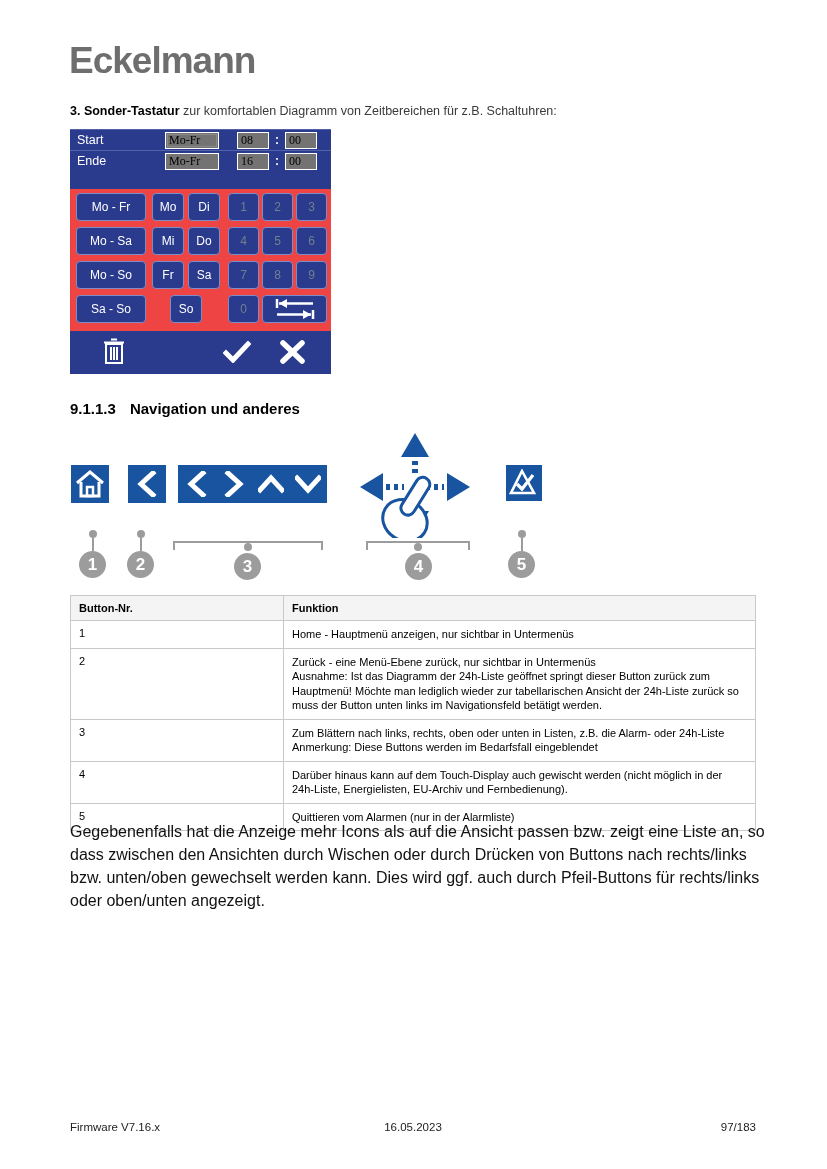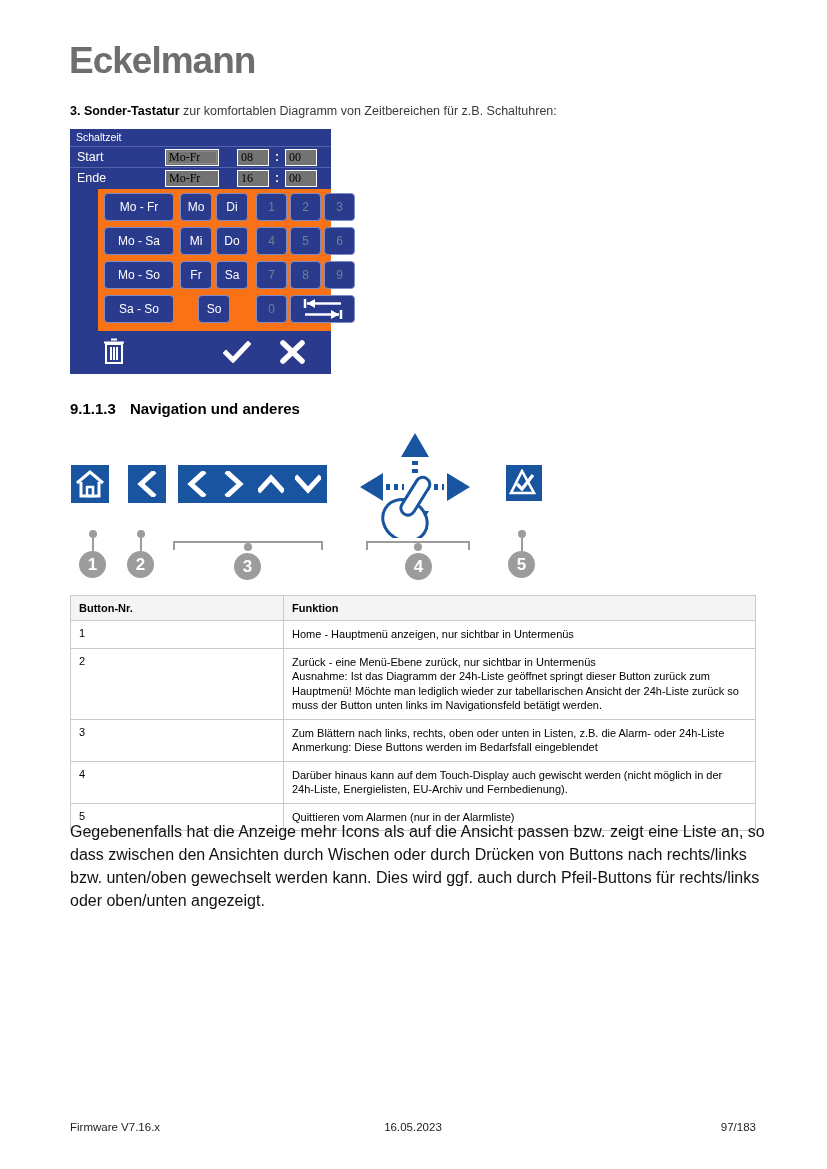--- a/index.html
+++ b/index.html
@@ -18,21 +18,21 @@
   .dialog { position:absolute; left:70px; top:129px; width:261px; height:245px; background:#2a3a8d; }
   .dlg-title { height:17px; padding:2px 0 0 6px; font-size:10.5px; color:#fff; }
   .dlg-row { display:flex; align-items:center; height:21px; border-top:1px solid #5262ab; padding-left:7px; }
   .dlg-label { width:88px; color:#fff; font-size:12.5px; }
   .dlg-input { height:17px; border:1px solid #fff; background:#737373; color:#000; font-size:12px; font-family:Liberation Serif, serif; padding:0 3px; }
   .dlg-day { width:54px; margin-right:18px; }
   .dlg-day.focused { outline:1px solid #8a8a8a; outline-offset:-3px; }
   .dlg-hh, .dlg-mm { width:32px; }
   .dlg-colon { color:#fff; font-weight:700; margin:0 6px; font-size:12px; }
 
-  .dlg-keys { position:absolute; left:0; right:0; top:60px; bottom:43px; background:#f97316;margin-left:28px; }
+  .dlg-keys { position:absolute; left:0; right:0; top:60px; bottom:43px; background:#ef4444; }
   .key { position:absolute; height:28px; background:#2a3a8d; border:1px solid #7e8cc8; border-radius:4px;
          color:#fff; font-size:12px; display:flex; align-items:center; justify-content:center; cursor:pointer; }
   .key.num { color:#72808e; }
   .r0{top:4px} .r1{top:38px} .r2{top:72px} .r3{top:106px}
   .cRange{left:6px; width:70px;}
   .cDay1{left:82px; width:32px;}
   .cDay2{left:118px; width:32px;}
   .cSo{left:100px; width:32px;}
   .cN1{left:158px; width:31px;}
   .cN2{left:192px; width:31px;}
@@ -79,21 +79,20 @@
 </head>
 <body>
 
 <div class="page">
 
   <div class="logo">Eckelmann</div>
 
   <div class="intro"><b>3. Sonder-Tastatur</b><span> zur komfortablen Diagramm von Zeitbereichen für z.B. Schaltuhren:</span></div>
 
   <div class="dialog">
-    <div class="dlg-title">Schaltzeit</div>
 
     <div class="dlg-row">
       <span class="dlg-label">Start</span>
       <input class="dlg-input dlg-day focused" value="Mo-Fr" style="">
       <input class="dlg-input dlg-hh" value="08" style="">
       <span class="dlg-colon">:</span>
       <input class="dlg-input dlg-mm" value="00" style="">
     </div>
 
     <div class="dlg-row">

